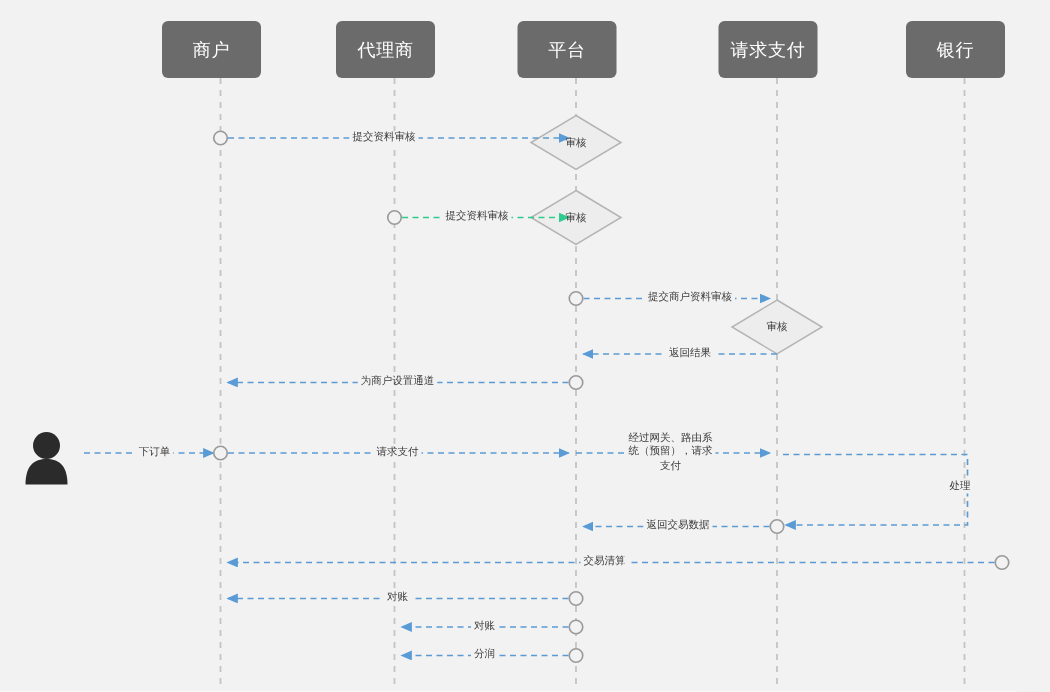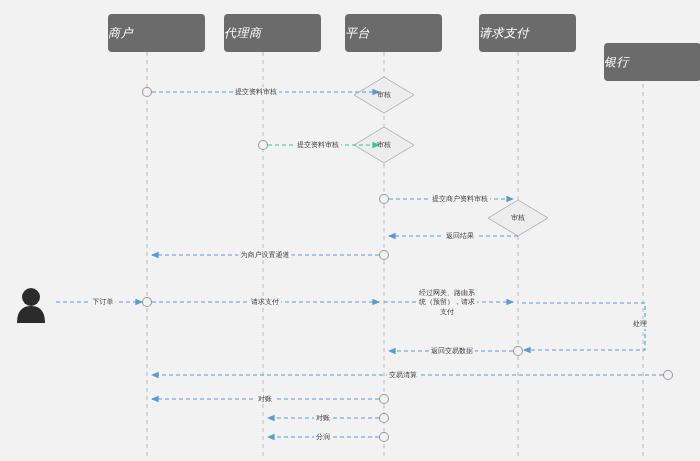--- a/index.html
+++ b/index.html
@@ -17,31 +17,31 @@
   }
   #svg-layer {
     position: absolute;
     left: 0; top: 0;
     width: 700px;
     height: 461px;
   }
   .actor-box {
     position: absolute;
     box-sizing: border-box;
-    width: 97px;
+    width: 66px;
     height: 38px;
     background: #6b6b6b;
     border-radius: 4px;
     color: #ffffff;
     font-size: 12px;
     display: flex;
     align-items: center;
+    justify-content: center;
     letter-spacing: 0.5px;
     user-select: none;
-    font-style: italic;
   }
   .msg-label {
     position: absolute;
     font-size: 7px;
     color: #3b3b3b;
     text-align: center;
     line-height: 1.35;
     white-space: pre;
     transform: translate(-50%, -50%);
     background: #f2f2f2;
@@ -136,21 +136,21 @@
       </div>
       <div class="actor-box" style="left: 224px; top: 14px;">
         <span>代理商</span>
       </div>
       <div class="actor-box" style="left: 345px; top: 14px;">
         <span>平台</span>
       </div>
       <div class="actor-box" style="left: 479px; top: 14px;">
         <span>请求支付</span>
       </div>
-      <div class="actor-box" style="left: 604px; top: 14px; margin-top: 29px;">
+      <div class="actor-box" style="left: 604px; top: 14px;">
         <span>银行</span>
       </div>
     </div>
 
   <div id="labels">
       <div class="diamond-label" style="left: 384px; top: 95px;">审核</div>
       <div class="diamond-label" style="left: 384px; top: 145px;">审核</div>
       <div class="diamond-label" style="left: 518px; top: 218px;">审核</div>
       <div class="msg-label" style="left: 256px; top: 92px;">提交资料审核</div>
       <div class="msg-label" style="left: 318px; top: 145px;">提交资料审核</div>

